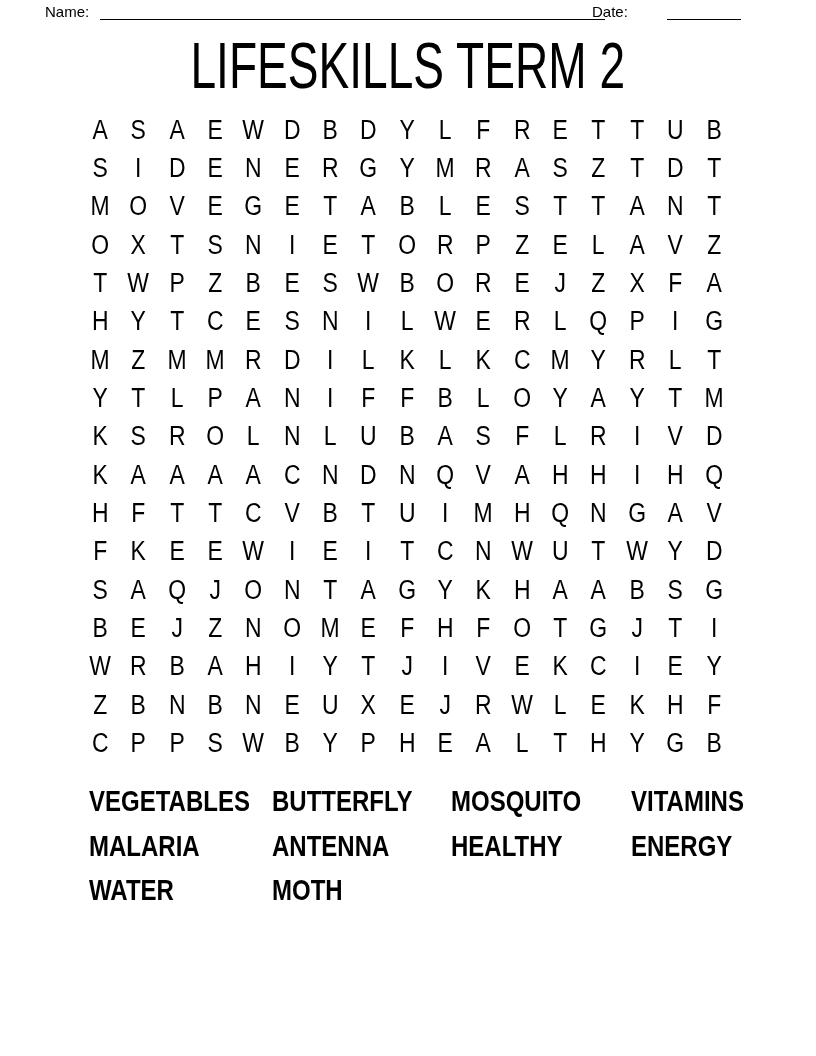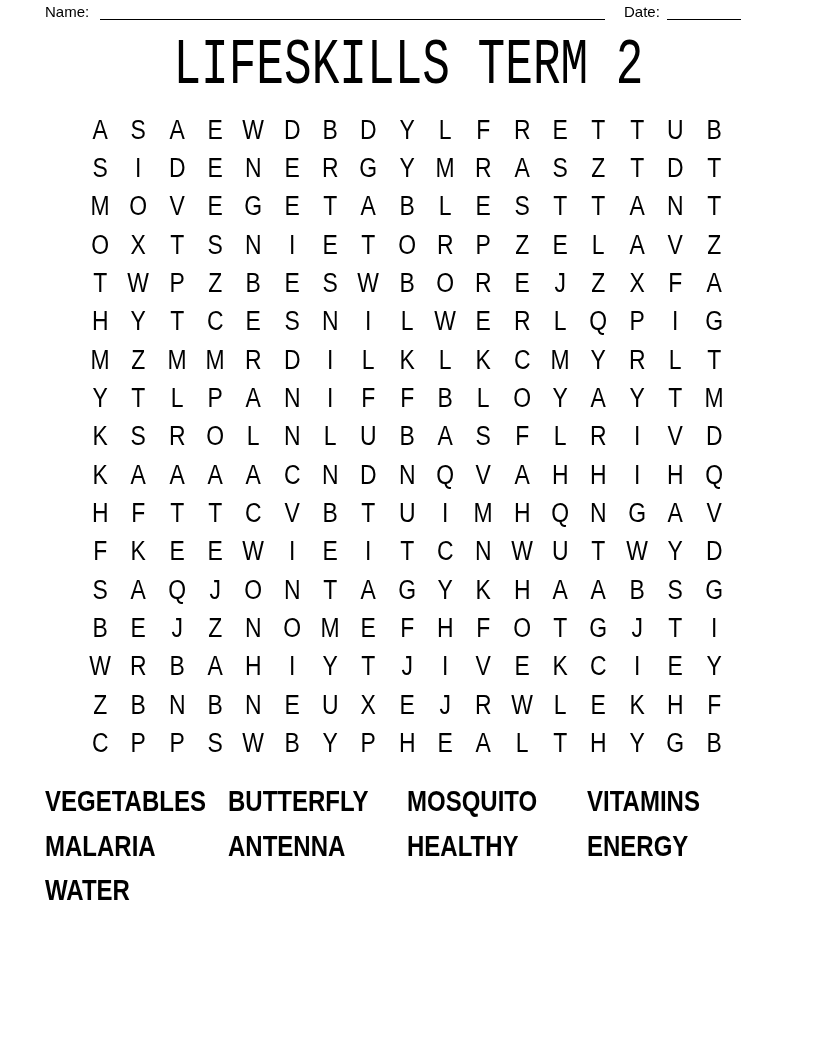--- a/index.html
+++ b/index.html
@@ -14,38 +14,37 @@
 
   
   .hdr-label {
     position:absolute;
     font-size:15px;
     line-height:18px;
     top:3px;
     color:#000;
   }
   #name-label { left:45px; }
-  #date-label { left:624px; }
+  #date-label { left:592px; }
   .blank-line {
     position:absolute;
     top:19px;
     border-bottom:1.5px solid #000;
     height:1px;
   }
   #name-line { left:100px; width:505px; }
   #date-line { left:667px; width:74px; }
 
   
   .title-wrap {
     position:absolute;
     top:36px;
     left:0; right:0;
     text-align:center;
     white-space:nowrap;
-    font-family:Liberation Mono, monospace;
   }
   .title-text {
     display:inline-block;
     font-size:64px;
     line-height:60px;
     font-weight:500;
     letter-spacing:0px;
     transform:scaleX(0.72);
     transform-origin:center;
   }
@@ -74,20 +73,21 @@
     left:45px;
     top:779px;
     display:grid;
     grid-template-columns:183px 179px 180px 184px;
     grid-auto-rows:44.5px;
   }
   .word {
     display:flex;
     align-items:center;
     white-space:nowrap;
+    margin-left:44px;
   }
   .wtxt {
     display:inline-block;
     font-size:30px;
     font-weight:600;
     transform:scaleX(0.80);
     transform-origin:left center;
   }
 </style>
 </head>
@@ -415,13 +415,16 @@
     </div>
     <div class="word">
       <span class="wtxt">HEALTHY</span>
     </div>
     <div class="word">
       <span class="wtxt">ENERGY</span>
     </div>
     <div class="word">
       <span class="wtxt">WATER</span>
     </div>
+    <div class="word">
+      <span class="wtxt">MOTH</span>
+    </div>
   </div>
 
 </body></html>

